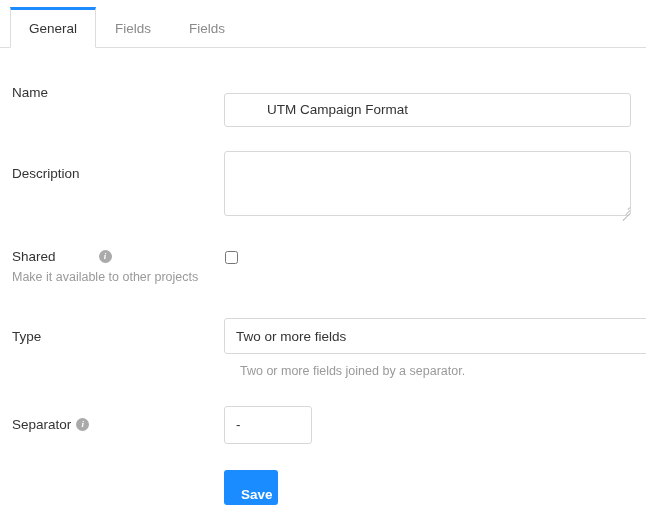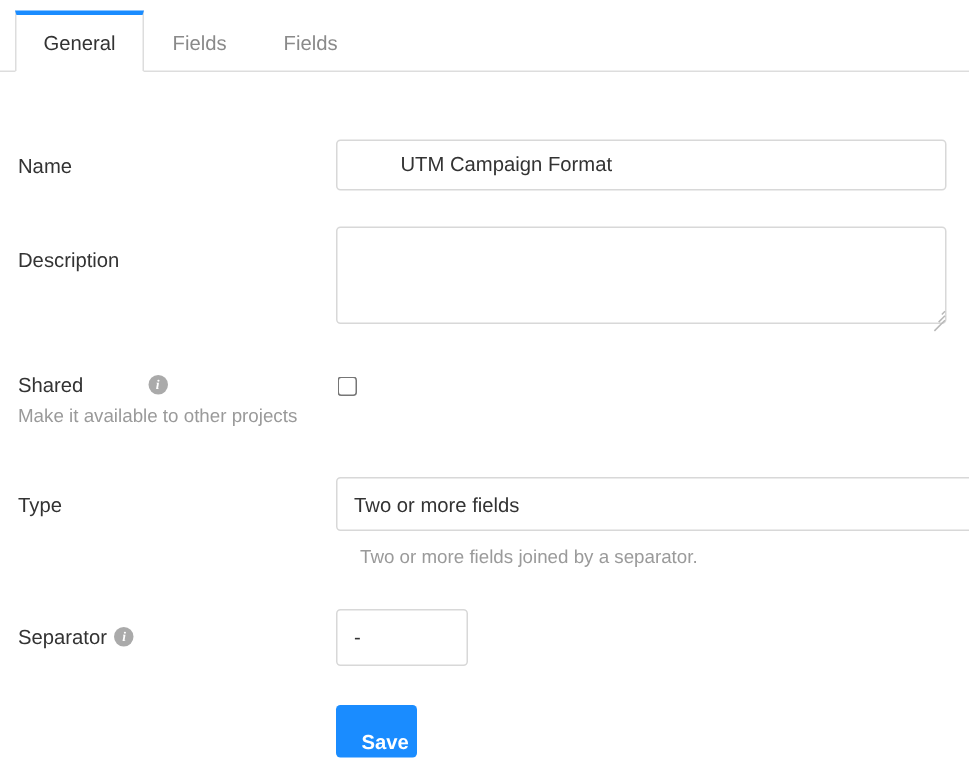--- a/index.html
+++ b/index.html
@@ -182,21 +182,21 @@
     <span>Fields</span>
   </div>
   <div class="tab">
     <span>Fields</span>
   </div>
 </div>
 
 <div class="form">
 
   <div class="row">
-    <div class="label" style="top:55px;justify-content:flex-end;">
+    <div class="label" style="top:37px;justify-content:flex-end;">
       <span>Name</span>
     </div>
     <input class="field" type="text" style="top: 45px; width: 407px; padding-left: 42px;" value="UTM Campaign Format">
   </div>
 
   <div class="row">
     <div class="label" style="top:118px;">
       <span>Description</span>
     </div>
     <textarea class="field" style="top: 103px; width: 407px; height: 65px;" placeholder=""></textarea>

